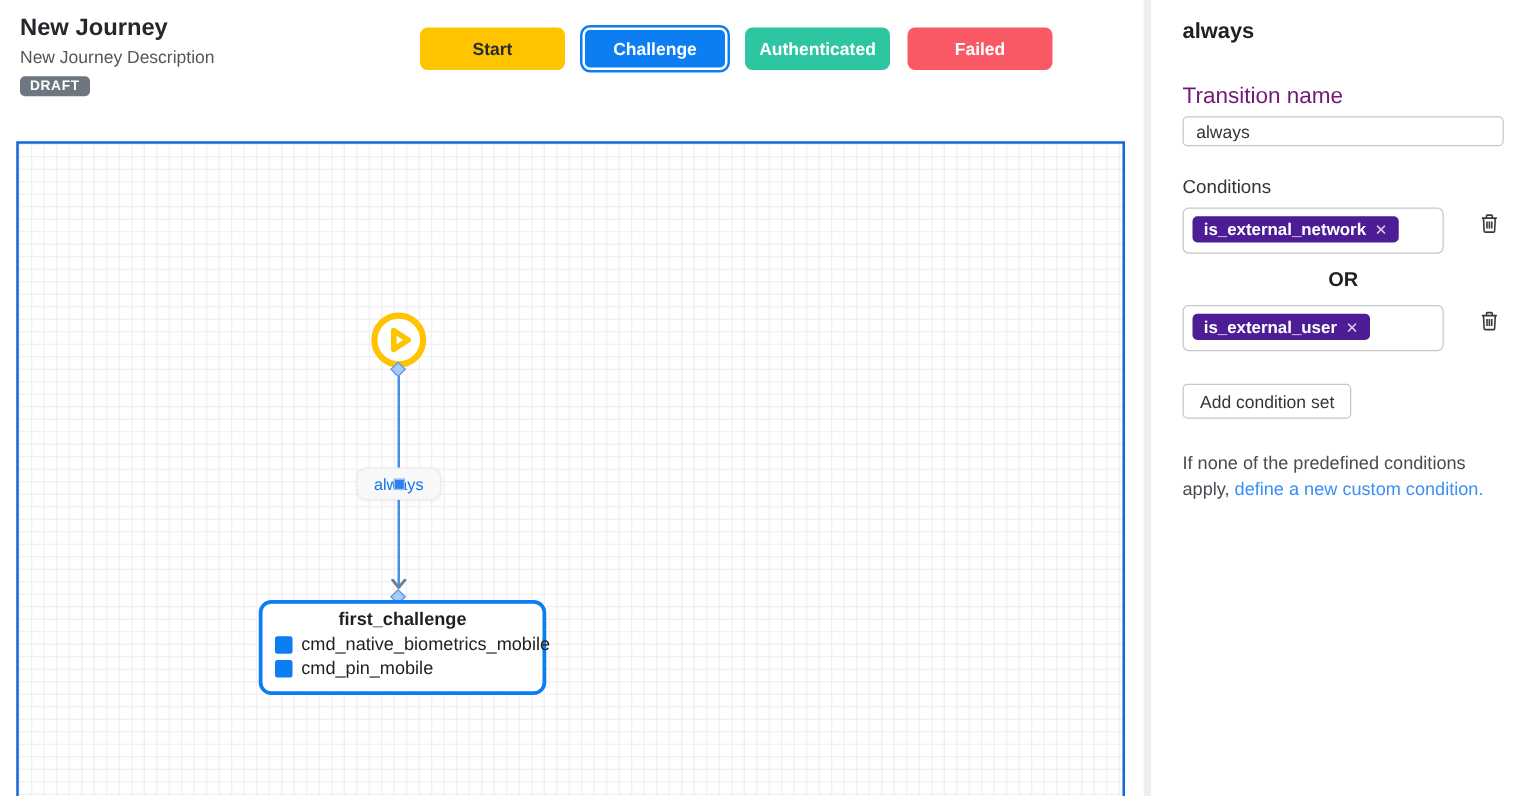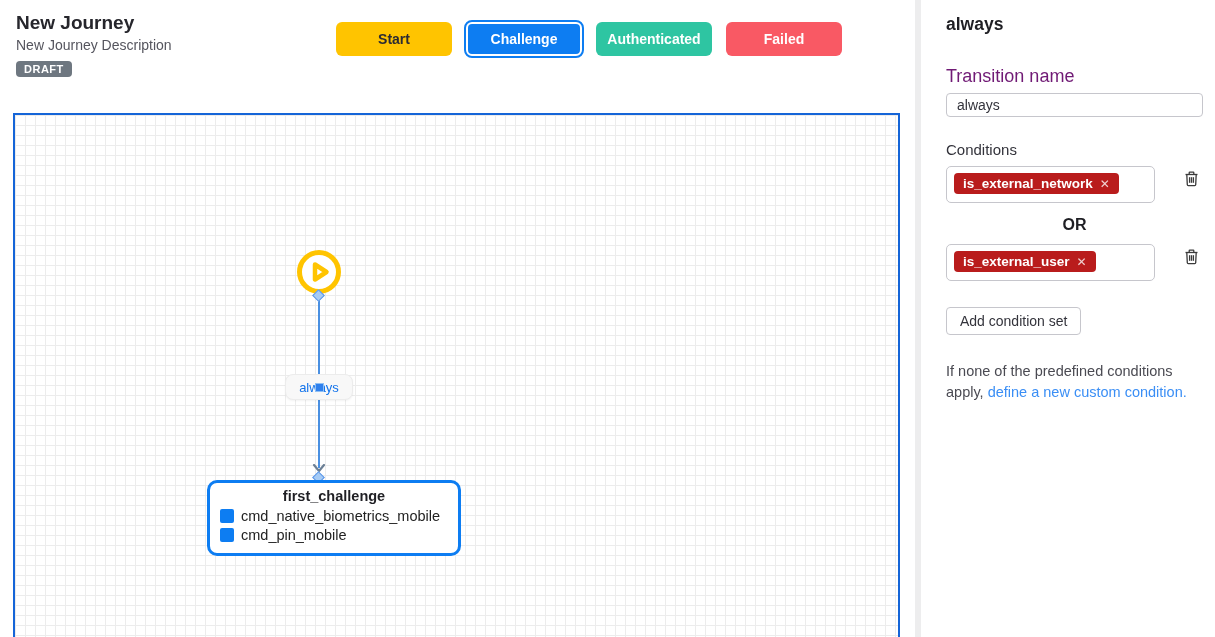--- a/index.html
+++ b/index.html
@@ -38,40 +38,40 @@
   .edge-diamond.bottom { left: 299px; top: 358px; }
   .edge-arrow { position: absolute; left: 297px; top: 345px; }
 
   .edge-label { position: absolute; left: 270px; top: 259px; width: 68px; height: 26px;
     background: #f8f8f8; border: 1px solid #ececec; border-radius: 8px;
     display: flex; align-items: center; justify-content: center;
     font-size: 13px; color: #1273eb; box-shadow: 0 1px 2px rgba(0,0,0,.05); }
   .edge-handle { position: absolute; left: 50%; top: 50%; width: 9px; height: 9px;
     margin: -4.5px 0 0 -4.5px; background: #2f80ed; border: 1px solid #8fc0f5; }
 
-  .flow-node { position: absolute; left: 192px; top: 365px; width: 254px; height: 76px;
+  .flow-node { position: absolute; left: 192px; top: 365px; width: 230px; height: 76px;
     background: #fff; border: 3px solid #0d7df2; border-radius: 10px; padding: 5px 8px 6px 8px; }
   .node-title { text-align: center; font-size: 14.5px; font-weight: bold; color: #1f1f24; margin-bottom: 4px; }
   .node-item { display: flex; align-items: center; gap: 7px; font-size: 14.5px; color: #222; margin: 3px 0 3px 2px; }
   .node-item-icon { width: 14px; height: 14px; background: #0d7df2; border-radius: 2px; flex: none; }
 
   
   .divider { position: absolute; left: 915px; top: 0; width: 6px; height: 637px; background: #ededee; }
 
   
   .sidebar { position: absolute; left: 921px; top: 0; width: 294px; height: 637px;
     background: #fff; padding: 14px 12px 0 25px; }
   .panel-title { font-size: 17.5px; font-weight: bold; color: #1f1f24; }
   .field-label { display: block; font-size: 18px; color: #701a75; margin-top: 31px; margin-bottom: 6px; }
   .text-input { width: 257px; height: 24px; border: 1px solid #c6c6cc; border-radius: 4px;
     padding: 2px 10px; font-family: "Liberation Sans", sans-serif; font-size: 14px; color: #33333b; }
   .cond-label { font-size: 15px; color: #33333b; margin-top: 24px; margin-bottom: 8px; }
   .cond-row { display: flex; align-items: flex-start; justify-content: space-between; width: 257px; }
   .cond-box { width: 209px; min-height: 37px; border: 1px solid #c6c6cc; border-radius: 5px; padding: 6px 7px; }
-  .chip { display: inline-flex; align-items: center; background: #b91c1c; color: #fff;
+  .chip { display: inline-flex; align-items: center; background: #4c1d95; color: #fff;
     font-size: 13.5px; font-weight: bold; border-radius: 4px; padding: 3px 9px; }
   .chip-x { margin-left: 7px; font-weight: normal; font-size: 12px; opacity: .8; cursor: pointer; }
   .trash-btn { margin-top: 4px; margin-right: 3px; cursor: pointer; display: inline-block; }
   .or-joiner { width: 257px; text-align: center; font-size: 16px; font-weight: bold; color: #1f1f24; margin: 13px 0 10px 0; }
   .add-btn { margin-top: 26px; background: #fff; border: 1px solid #c6c6cc; border-radius: 4px;
     padding: 5px 13px; font-family: "Liberation Sans", sans-serif; font-size: 14px; color: #33333b; cursor: pointer; }
   .panel-footer { margin-top: 26px; width: 252px; font-size: 14.5px; line-height: 21px; color: #4a4a52; }
   .panel-footer a { color: #3a8ef5; text-decoration: none; cursor: pointer; margin-top: 40px; }
 </style>
 </head>

